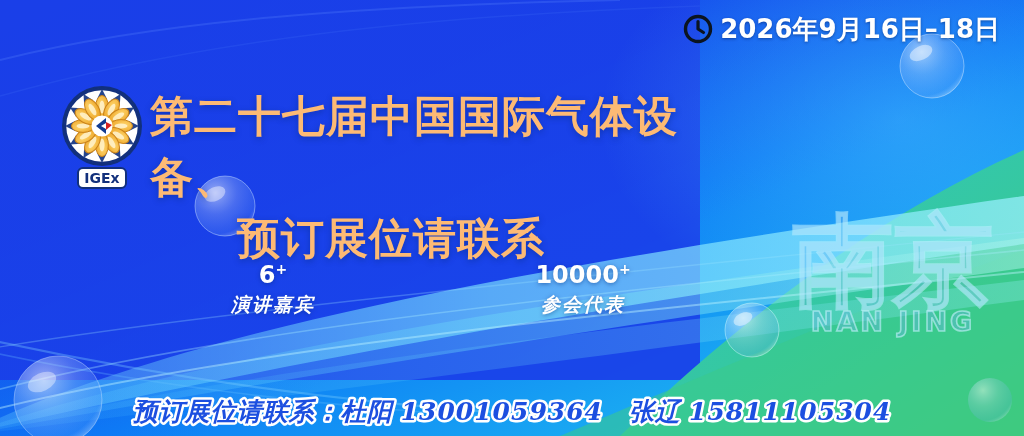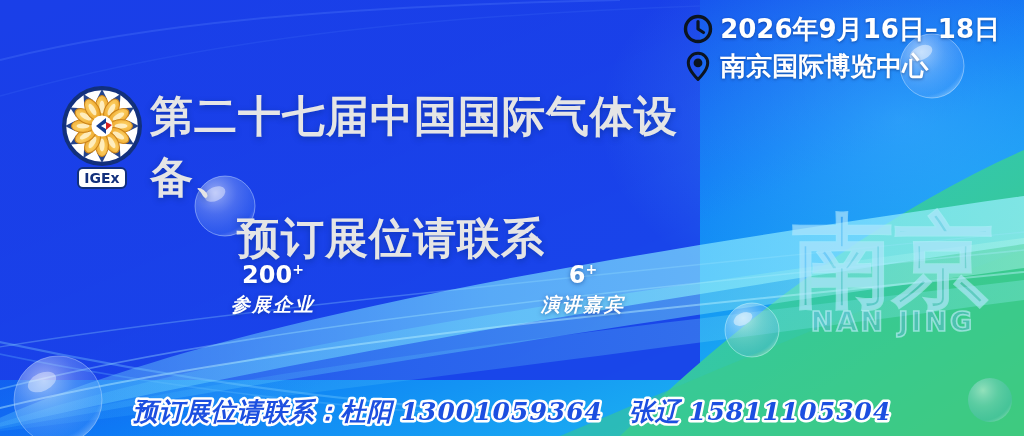--- a/index.html
+++ b/index.html
@@ -14,21 +14,21 @@
   }
   #banner svg.bg{position:absolute;inset:0;width:1024px;height:436px;display:block;}
 
   
   .logo{position:absolute;left:56px;top:82px;width:92px;height:108px;}
   .logo svg{width:92px;height:108px;display:block;}
 
   
   .headline{
     position:absolute;left:150px;top:86px;width:560px;
-    color:#e5e5e5;font-weight:bold;
+    color:#fdba74;font-weight:bold;
     font-size:43px;line-height:1.42;
     letter-spacing:1px;
     text-shadow:0 2px 6px rgba(0,40,120,.45);
     font-family:"DejaVu Sans","Liberation Sans",sans-serif;
   }
   .headline .l1{display:block;text-align:left;}
   .headline .l2{display:block;text-align:center;padding-right:78px;}
 
   
   .meta{position:absolute;right:24px;top:14px;text-align:center;}
@@ -242,37 +242,30 @@
   </div>
 
   <div class="meta">
     <div class="row">
       <svg class="ico" viewBox="0 0 30 30" xmlns="http://www.w3.org/2000/svg">
         <circle cx="15" cy="15" r="12.5" fill="none" stroke="#0b1420" stroke-width="3.4"></circle>
         <path d="M15 7.5 L15 15 L20.5 18.5" fill="none" stroke="#0b1420" stroke-width="3.2" stroke-linecap="round" stroke-linejoin="round"></path>
       </svg>
       <span class="txt">2026年9月16日–18日</span>
     </div>
-    <div class="row">
-      <svg class="ico" viewBox="0 0 30 30" xmlns="http://www.w3.org/2000/svg">
-        <path d="M15 2.2 C9.6 2.2 5.3 6.5 5.3 11.9 C5.3 19.2 15 28.4 15 28.4 C15 28.4 24.7 19.2 24.7 11.9 C24.7 6.5 20.4 2.2 15 2.2 Z" fill="none" stroke="#0b1420" stroke-width="3"></path>
-        <circle cx="15" cy="11.9" r="4.4" fill="#0b1420"></circle>
-      </svg>
-      <span class="txt">南京国际博览中心</span>
-    </div>
   </div>
 
   <div class="stats">
-    <div class="stat">
-      <div class="num"><span>200</span><sup>+</sup></div>
-      <div class="lbl">参展企业</div>
-    </div>
     <div class="stat">
       <div class="num"><span>6</span><sup>+</sup></div>
       <div class="lbl">演讲嘉宾</div>
+    </div>
+    <div class="stat">
+      <div class="num"><span>10000</span><sup>+</sup></div>
+      <div class="lbl">参会代表</div>
     </div>
   </div>
 
   <div class="watermark">
     <svg viewBox="0 0 230 142" xmlns="http://www.w3.org/2000/svg">
       <text x="115" y="98" text-anchor="middle" font-family="DejaVu Sans, Liberation Sans, sans-serif" font-size="100" font-weight="bold" fill="#7fb9ef" fill-opacity="0.30" stroke="#bdf0ff" stroke-opacity="0.55" stroke-width="2">南京</text>
       <text x="115" y="133" text-anchor="middle" font-family="DejaVu Sans, Liberation Sans, sans-serif" font-size="27" font-weight="bold" letter-spacing="3" fill="#6fb4ea" fill-opacity="0.35" stroke="#c8f4ff" stroke-opacity="0.6" stroke-width="1.6">NAN JING</text>
     </svg>
   </div>
 

